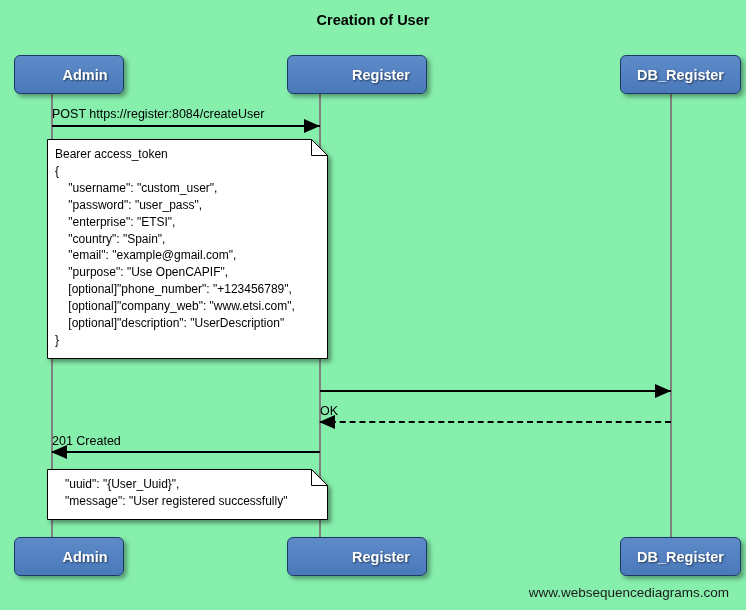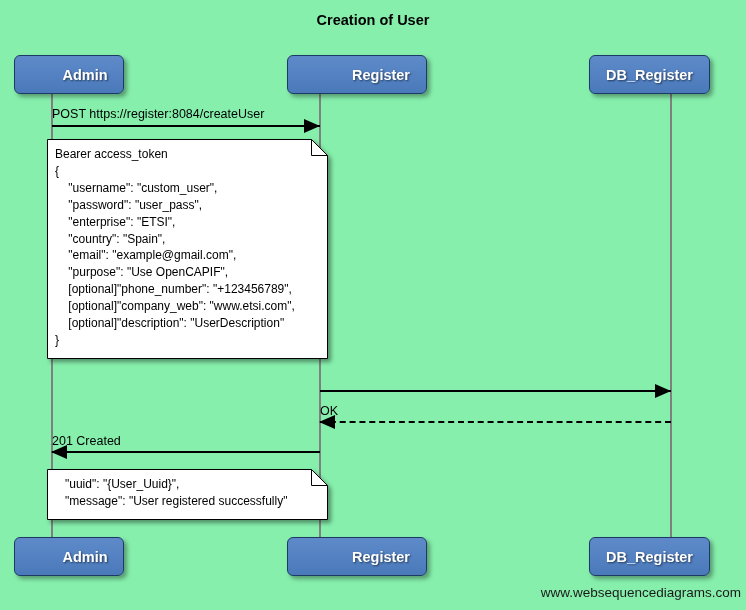--- a/index.html
+++ b/index.html
@@ -23,21 +23,21 @@
     position:absolute; height:37px; z-index:4;
     border:1px solid var(--actor-border,#1d3a66); border-radius:6px;
     background:linear-gradient(180deg, var(--actor-fill-top,#5e8ac9) 0%, var(--actor-fill-bottom,#4a79ba) 100%);
     box-shadow:3px 3px 4px rgba(0,0,0,0.35);
     color:#fff; font-weight:bold; font-size:14.5px;
     display:flex; align-items:center; justify-content:center;
     text-shadow:1px 1px 2px rgba(0,0,0,0.55);
   }
   .a-admin { left:14px; width:76px;padding-left:32px; }
   .a-register { left:287px; width:90px;padding-left:48px; }
-  .a-db { left:589px; width:119px; }
+  .a-db { left:620px; width:119px; }
   .pos-top { top:55px; }
   .pos-bottom { top:537px; }
 
   
   .msg-label { position:absolute; font-size:12.5px; color:#000; z-index:2; white-space:nowrap; }
   .lbl-1 { left:52px;  width:268px; top:107px; }
   .lbl-2 { left:320px; width:351px; top:373px; }
   .lbl-3 { left:320px; width:302px; top:404px; }
   .lbl-4 { left:52px;  width:268px; top:434px; }
 
@@ -63,21 +63,21 @@
   .nf-2 { left:47px; top:469px; }
   .note-frame polygon { fill:var(--note-bg,#fff); stroke:var(--note-border,#000); stroke-width:1; }
   .note-frame polyline { fill:none; stroke:var(--note-border,#000); stroke-width:1; }
 
   .note-text { position:absolute; z-index:3; font-size:12px; color:#000; }
   .nt-1 { left:55px; top:146px; width:266px; }
   .nt-2 { left:55px; top:476px; width:266px; }
   .note-line { white-space:pre; line-height:16.9px; }
   .nt-2 .note-line { line-height:17px; }
 
-  .footer { position:absolute; top:585px; right:5px; font-size:13.5px; color:#1a1a1a; }
+  .footer { position:absolute; top:585px; right:17px; font-size:13.5px; color:#1a1a1a; }
 </style>
 </head>
 <body>
 
 <div class="canvas">
 
   <div class="title">Creation of User</div>
 
   <div class="lifeline ll-admin"></div>
   <div class="lifeline ll-register"></div>

